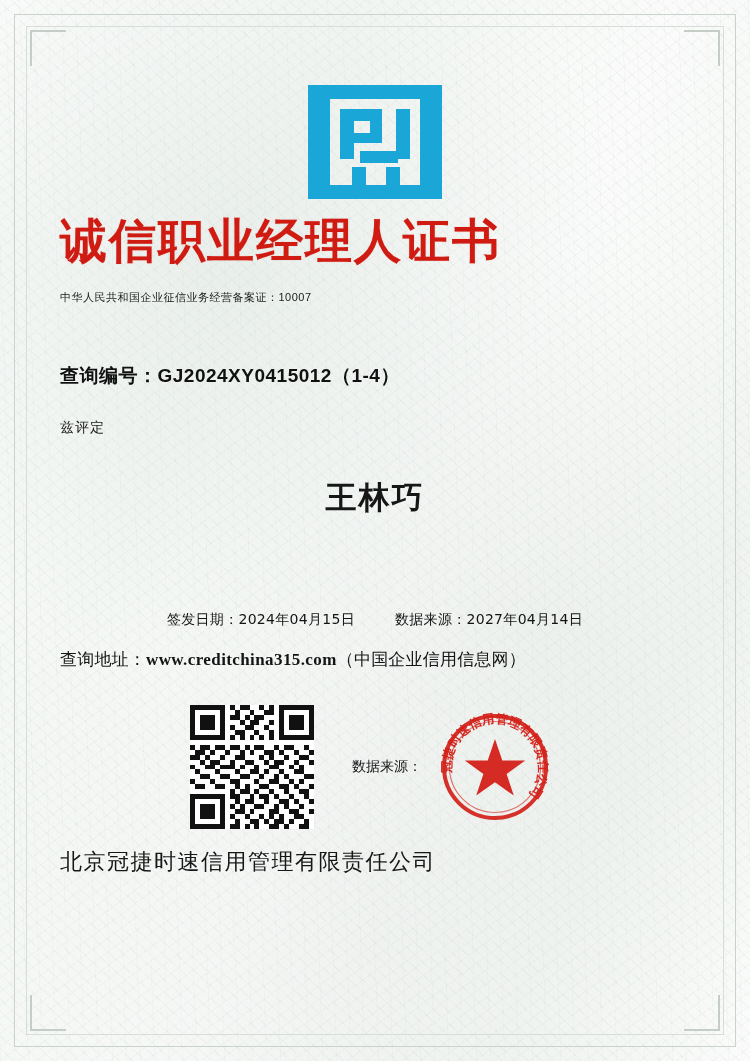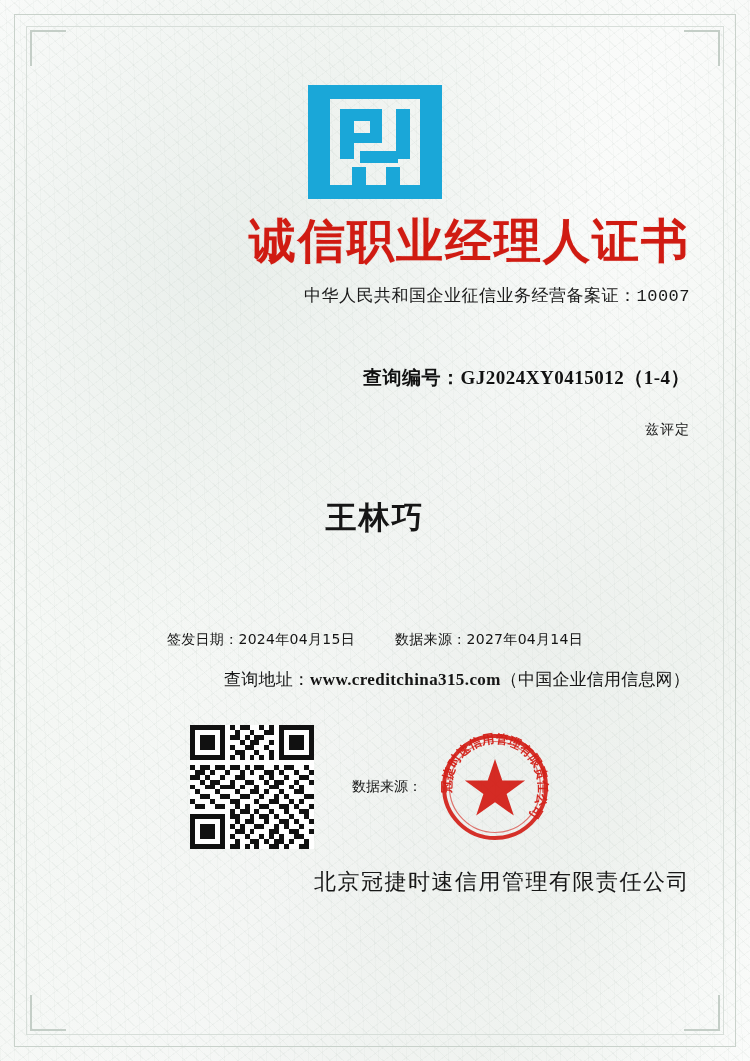--- a/index.html
+++ b/index.html
@@ -56,21 +56,21 @@
   .corner.tr { right: 30px; top: 30px; border-right-width: 2px; border-top-width: 2px; }
   .corner.bl { left: 30px; bottom: 30px; border-left-width: 2px; border-bottom-width: 2px; }
   .corner.br { right: 30px; bottom: 30px; border-right-width: 2px; border-bottom-width: 2px; }
 
   .content {
     position: relative;
     width: 100%;
     height: 100%;
     box-sizing: border-box;
     padding: 78px 60px 56px 60px;
-    text-align: right;
+    text-align: left;
   }
 
   .logo {
     height: 128px;
     display: flex;
     align-items: center;
     justify-content: center;
     margin-bottom: 6px;
   }
 
@@ -79,29 +79,29 @@
     font-weight: bold;
     font-size: 47px;
     letter-spacing: 2px;
     color: #d01b12;
     margin: 8px 0 2px 0;
     line-height: 1.15;
     text-shadow: 0 0 1px rgba(208,27,18,0.35);
   }
 
   .subtitle {
-    font-family: Liberation Mono, monospace;
-    font-size: 17px;
+    font-family: Liberation Sans, sans-serif;
+    font-size: 11px;
     color: #1a1a1a;
     letter-spacing: 0.5px;
-    margin-top: 16px;
+    margin-top: 22px;
   }
 
   .query-no {
-    font-family: Liberation Serif, serif;
+    font-family: Liberation Sans, sans-serif;
     font-size: 19px;
     font-weight: bold;
     color: #111111;
     margin-top: 58px;
     letter-spacing: 0.5px;
   }
 
   .hereby {
     font-family: "DejaVu Sans", sans-serif;
     font-size: 14px;
@@ -113,21 +113,21 @@
   .company {
     font-family: "DejaVu Sans", sans-serif;
     font-size: 29px;
     font-weight: bold;
     color: #161616;
     margin-top: 34px;
     letter-spacing: 2px;
   }
 
   .award-line {
-    margin-top: 58px;
+    margin-top: 40px;
     display: flex;
     align-items: baseline;
     justify-content: center;
   }
   .person-name {
     font-family: "DejaVu Sans", sans-serif;
     font-size: 31px;
     font-weight: bold;
     color: #161616;
     letter-spacing: 2px;

